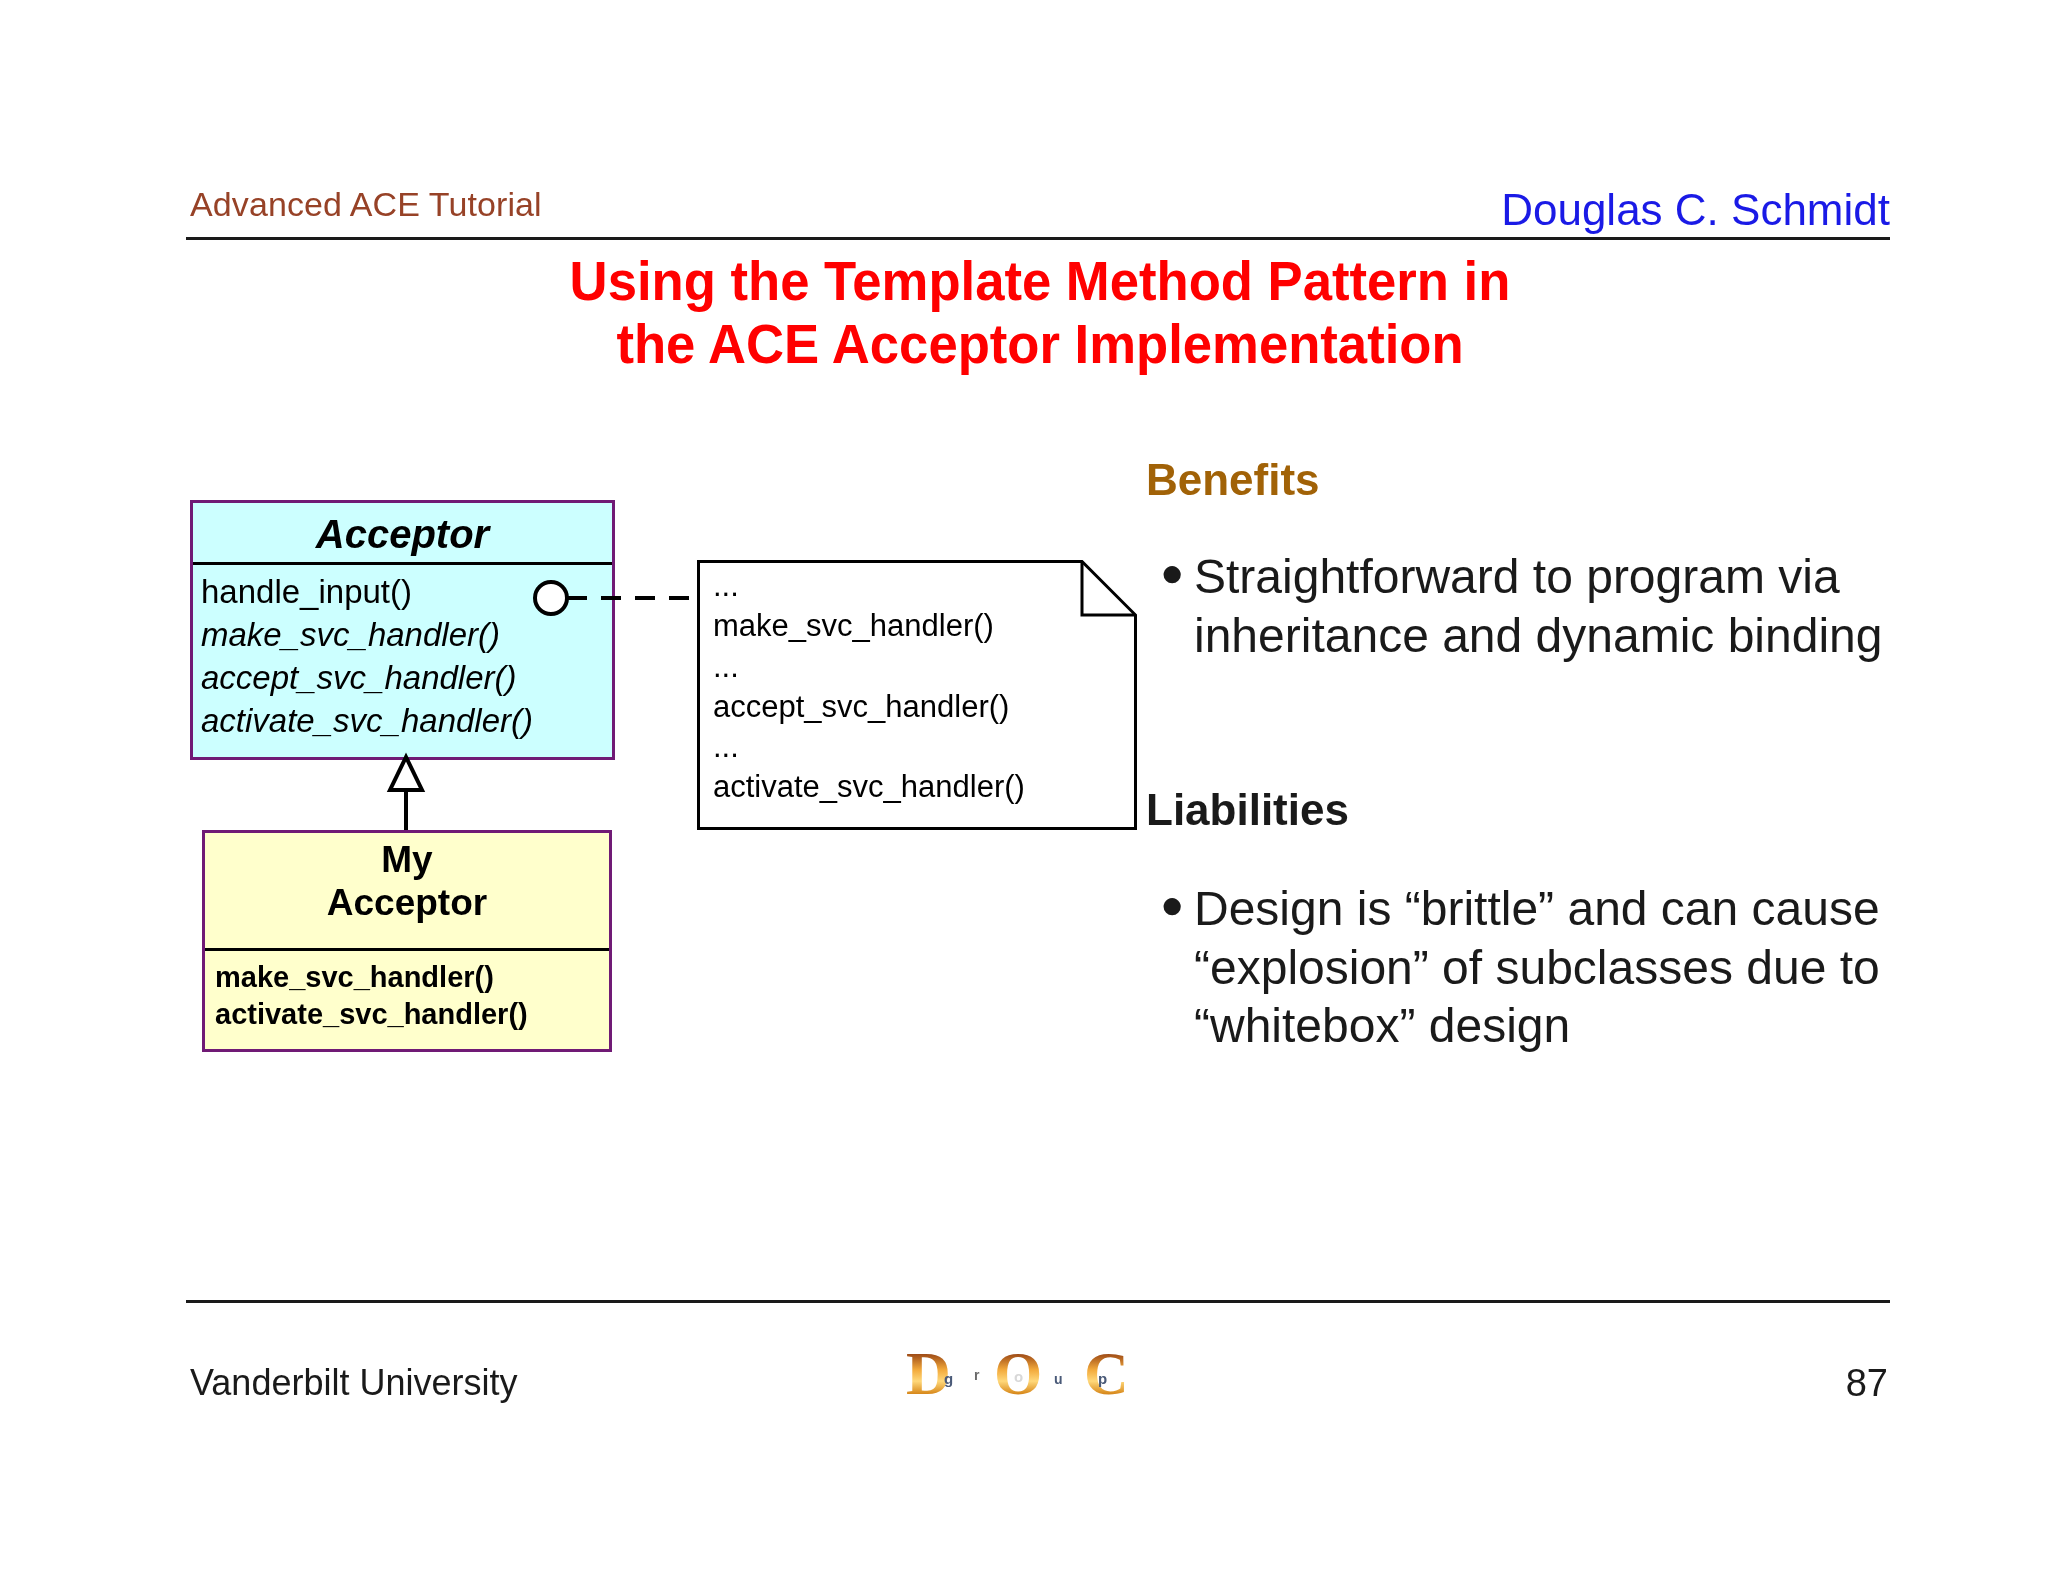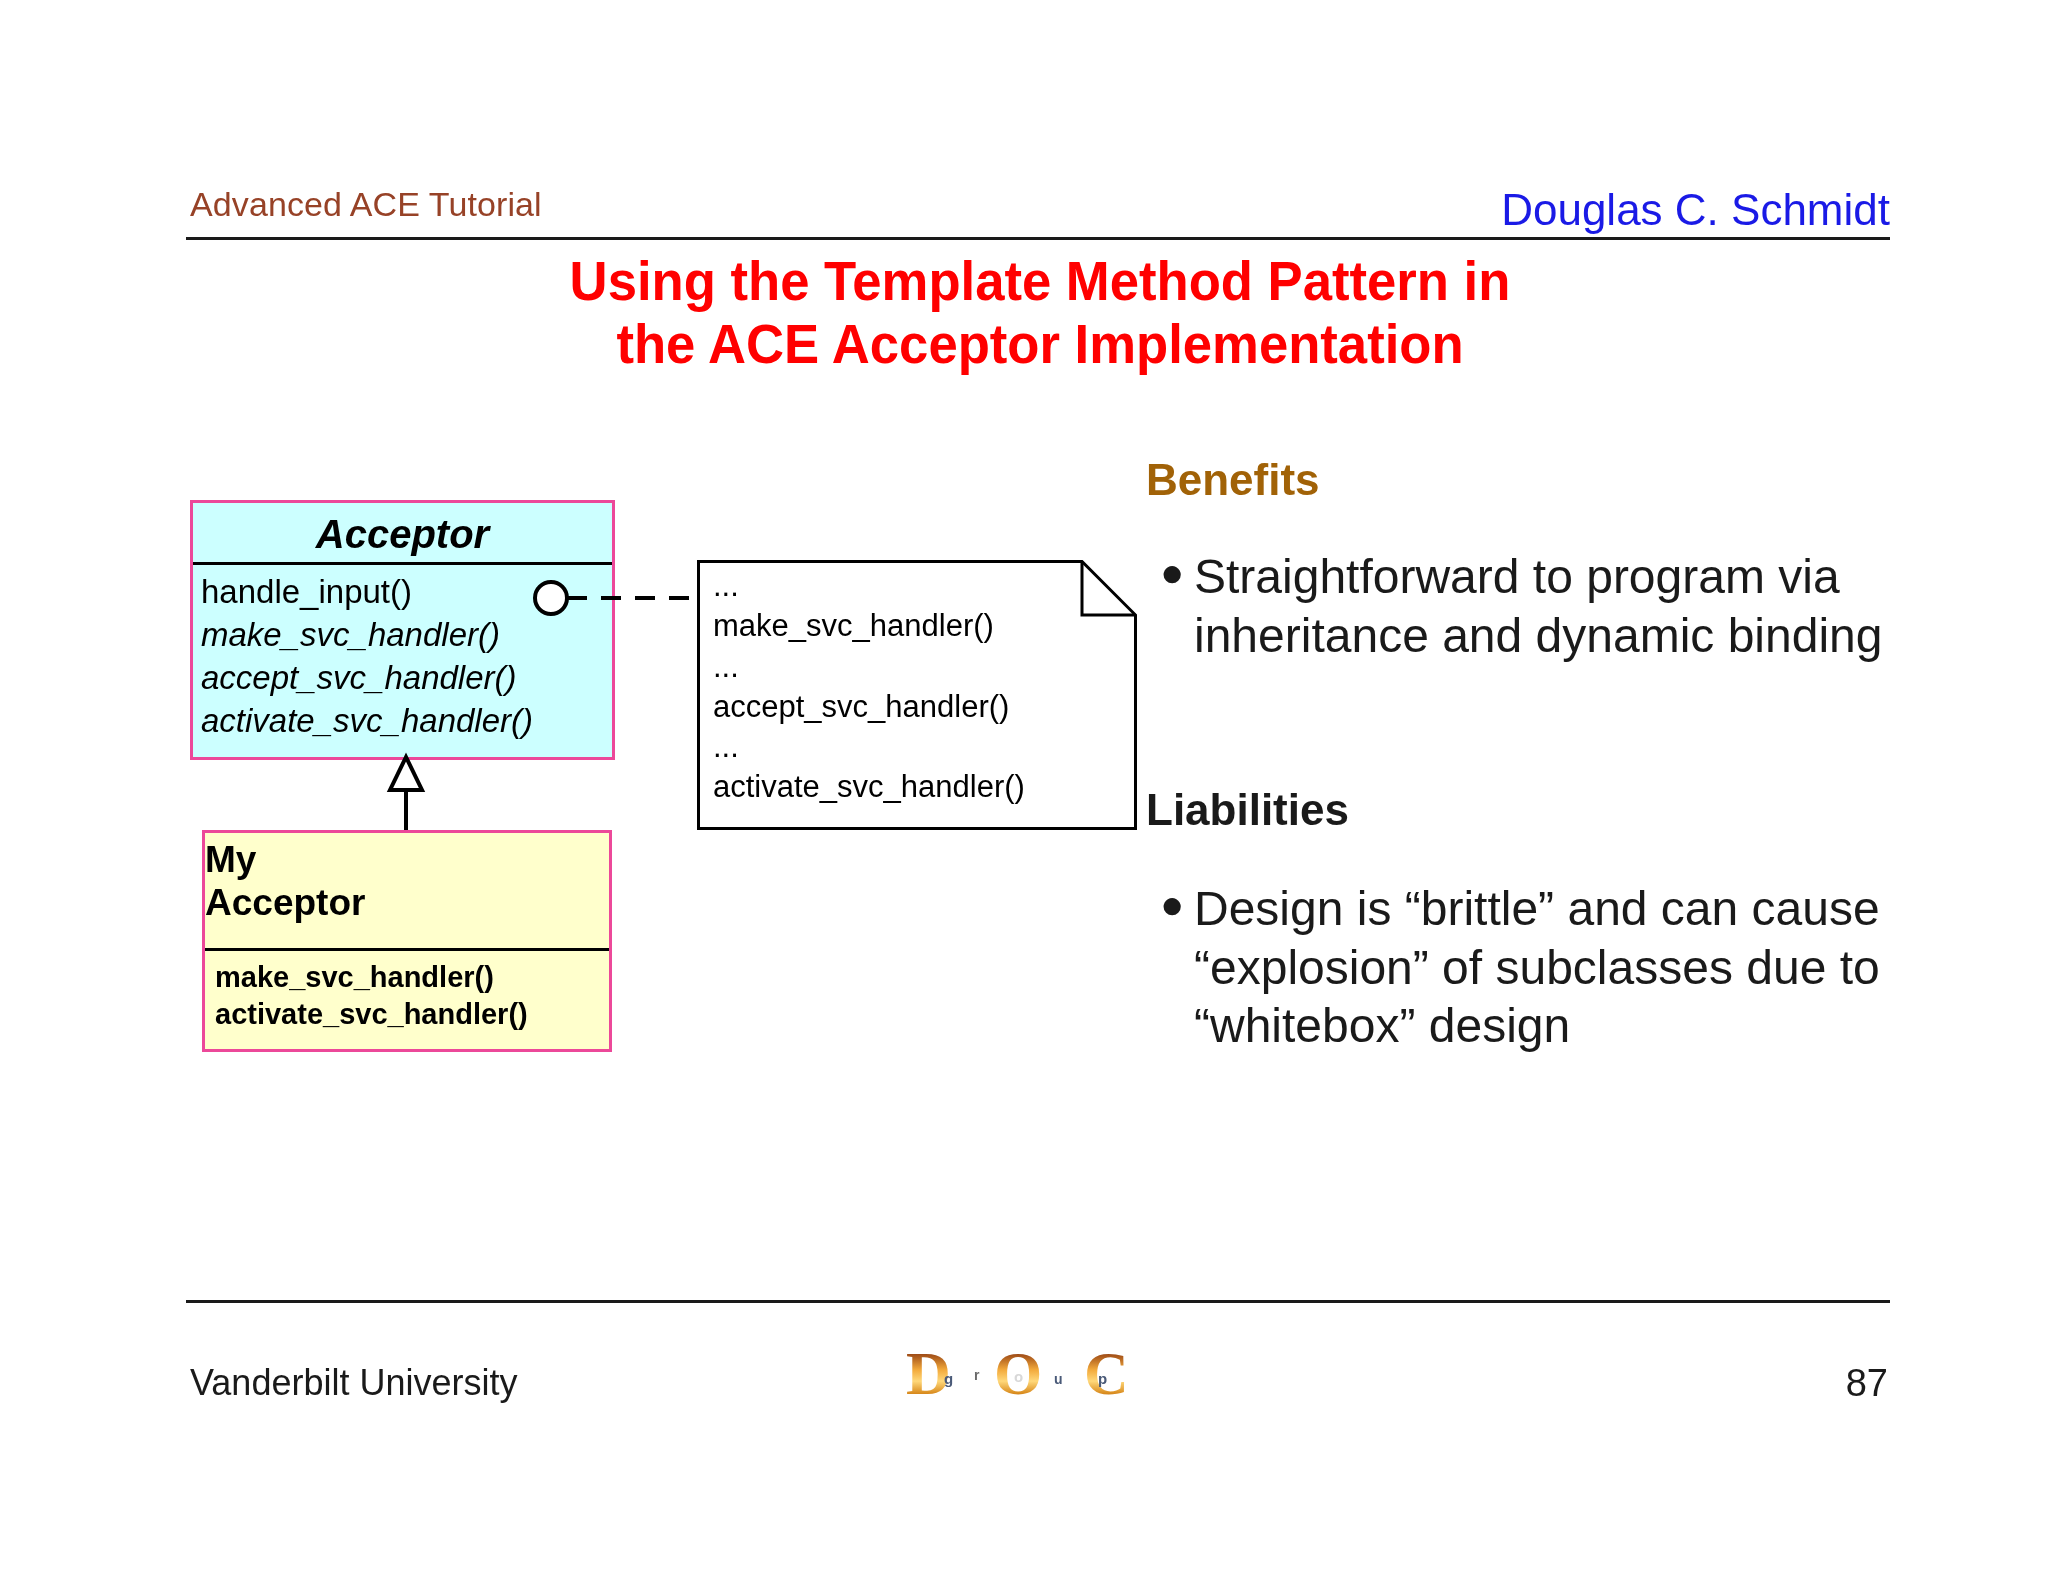--- a/index.html
+++ b/index.html
@@ -78,21 +78,21 @@
   .diagram {
     position: absolute;
     left: 0; top: 0;
     width: 2048px;
     height: 1582px;
     pointer-events: none;
   }
 
   .umlbox {
     position: absolute;
-    border: 3px solid #ec4899;
+    border: 3px solid #701a75;
     box-sizing: border-box;
   }
 
   .acceptor-box {
     left: 190px;
     top: 500px;
     width: 425px;
     height: 260px;
     background: #ccffff;
   }
@@ -117,20 +117,21 @@
 
   .myacceptor-box {
     left: 202px;
     top: 830px;
     width: 410px;
     height: 222px;
     background: #ffffcc;
   }
   .myacceptor-title {
     height: 118px;
+    text-align: center;
     font-size: 37px;
     font-weight: bold;
     line-height: 1.15;
     padding-top: 6px;
     box-sizing: border-box;
     border-bottom: 3px solid #000;
   }
   .myacceptor-ops {
     padding: 8px 0 0 10px;
     font-size: 29px;

